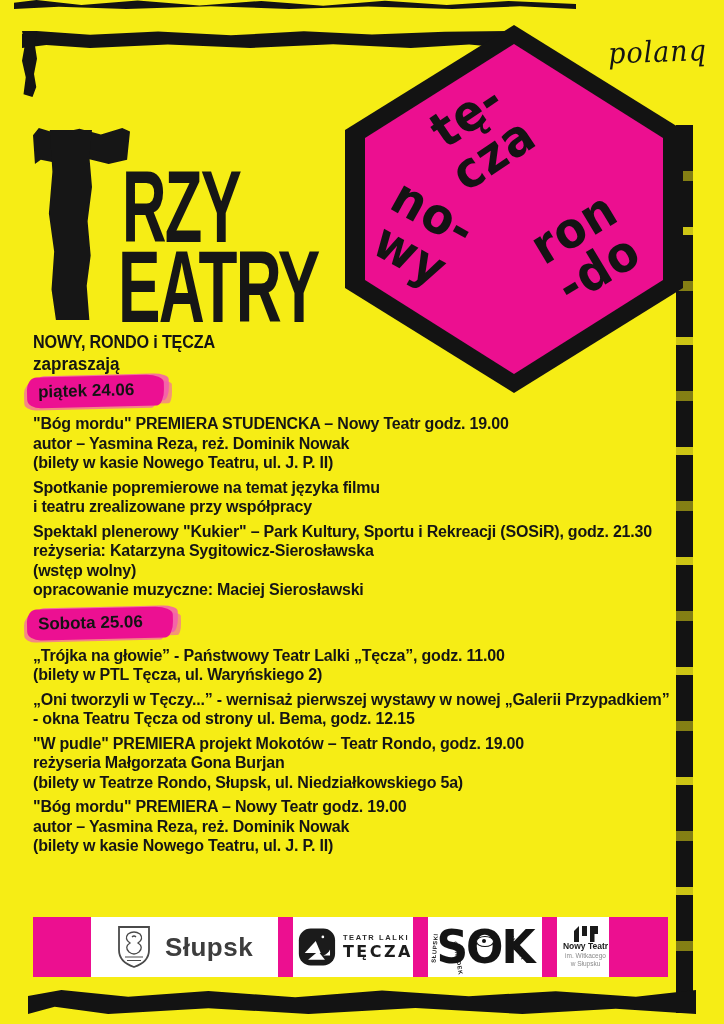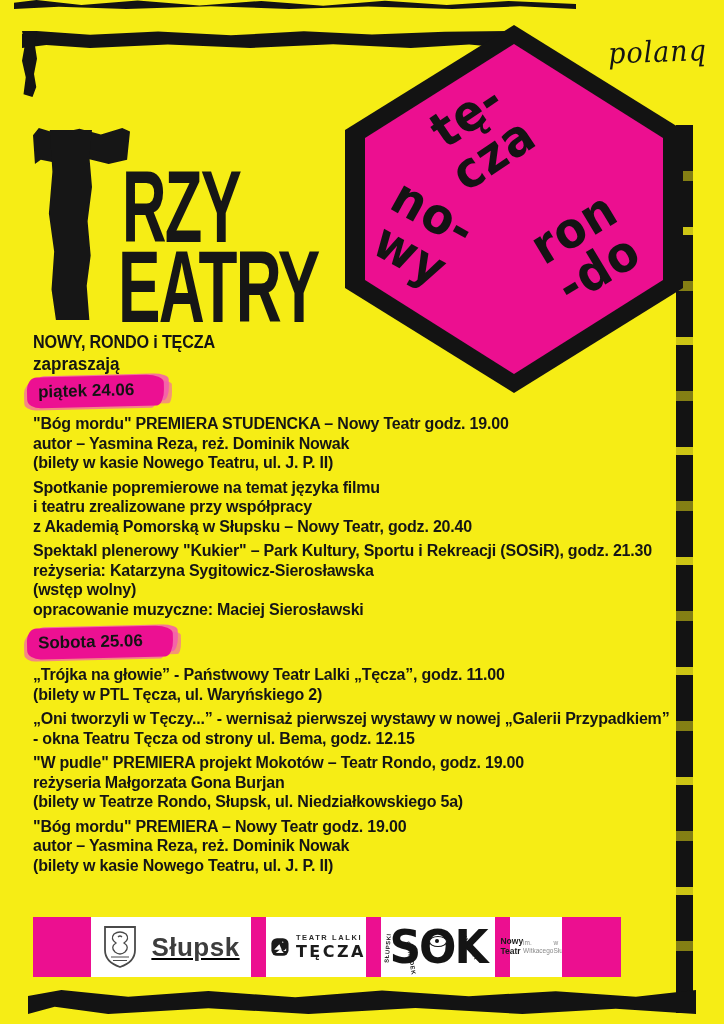--- a/index.html
+++ b/index.html
@@ -59,24 +59,24 @@
   .day-label.second{margin-top:3px;}
   .event{margin:0 0 5px 0;}
   .event div{font-size:16px;font-weight:700;line-height:19.5px;letter-spacing:-.2px;}
 
   
   .footer{position:absolute;left:33px;top:917px;height:60px;display:flex;z-index:2;}
   .seg{height:60px;}
   .seg.m{background:#ec0f90;}
   .seg.w{background:#ffffff;display:flex;align-items:center;}
   .m1{width:58px;} .m2{width:15px;} .m3{width:15px;} .m4{width:15px;} .m5{width:59px;}
-  .w-slupsk{width:160px;justify-content:center;gap:13px;text-decoration:underline;}
-  .w-tecza{width:100px;gap:7px;padding-left:5px;box-sizing:border-box;}
+  .w-slupsk{width:187px;justify-content:center;gap:13px;}
+  .w-tecza{width:120px;gap:7px;padding-left:5px;box-sizing:border-box;}
   .w-sok{width:114px;position:relative;justify-content:center;}
-  .w-nowy{width:52px;flex-direction:row;justify-content:center;align-items:flex-start;padding-left:5px;box-sizing:border-box;}
+  .w-nowy{width:52px;flex-direction:column;justify-content:center;align-items:flex-start;padding-left:5px;box-sizing:border-box;}
 
   .slupsk-name{font-size:26px;font-weight:700;color:#3d3d3d;letter-spacing:.5px;}
   .tecza-text1{font-size:7.5px;font-weight:700;letter-spacing:1.6px;color:#2a2a2a;}
   .tecza-text2{font-size:16px;font-weight:700;letter-spacing:2.5px;color:#1c1c1c;font-family:"DejaVu Sans",sans-serif;text-align:center;}
   .sok-letters{font-family:"DejaVu Sans",sans-serif;font-size:44px;font-weight:800;color:#141414;
     letter-spacing:-2px;transform:scaleY(1.04);line-height:1;}
   .sok-eye{position:absolute;left:48px;top:19px;width:16px;height:9px;background:#fff;border:1.6px solid #111;
     border-radius:50%;}
   .sok-eye::after{content:"";position:absolute;left:4.5px;top:1.5px;width:4.5px;height:4.5px;background:#111;border-radius:50%;}
   .sok-word{position:absolute;font-size:6px;font-weight:700;color:#161616;letter-spacing:.5px;white-space:nowrap;}
@@ -132,21 +132,20 @@
 
     <div class="event">
       <div>"Bóg mordu" PREMIERA STUDENCKA – Nowy Teatr godz. 19.00</div>
       <div>autor – Yasmina Reza, reż. Dominik Nowak</div>
       <div>(bilety w kasie Nowego Teatru, ul. J. P. II)</div>
     </div>
 
     <div class="event">
       <div>Spotkanie popremierowe na temat języka filmu</div>
       <div>i teatru zrealizowane przy współpracy</div>
-      <div>z Akademią Pomorską w Słupsku – Nowy Teatr, godz. 20.40</div>
     </div>
 
     <div class="event">
       <div>Spektakl plenerowy "Kukier" – Park Kultury, Sportu i Rekreacji (SOSiR), godz. 21.30</div>
       <div>reżyseria: Katarzyna Sygitowicz-Sierosławska</div>
       <div>(wstęp wolny)</div>
       <div>opracowanie muzyczne: Maciej Sierosławski</div>
     </div>
 
     <div><span class="day-label second">Sobota 25.06</span></div>

